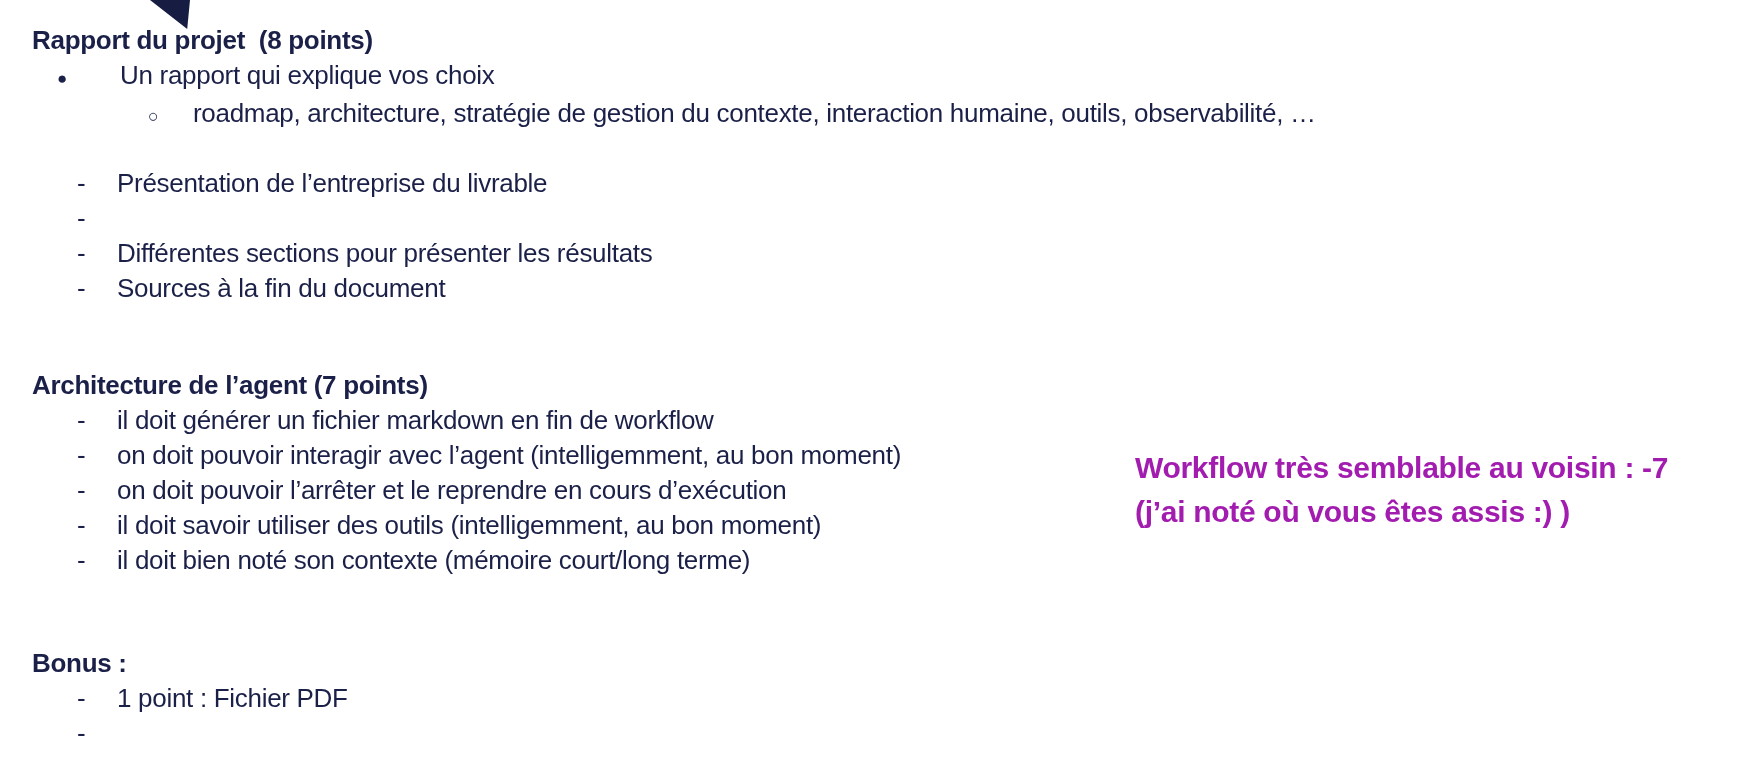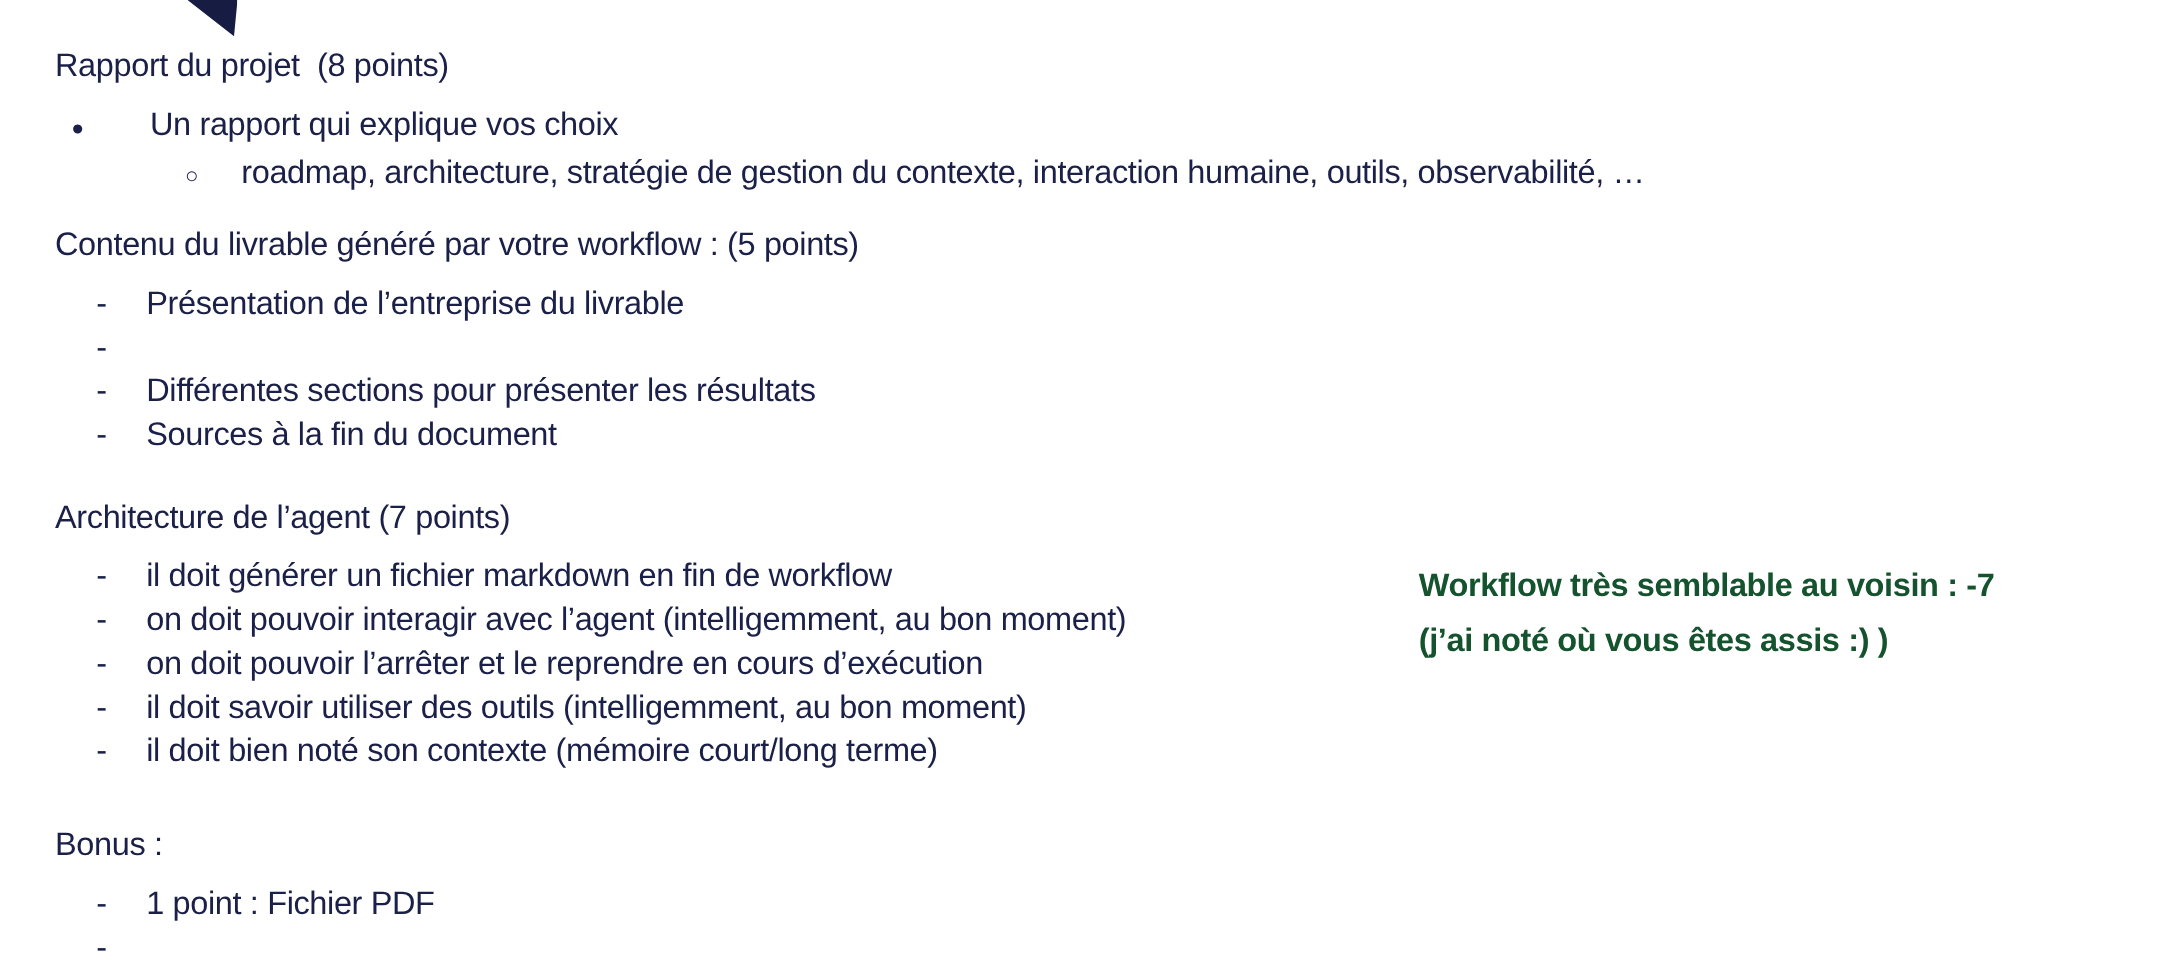--- a/index.html
+++ b/index.html
@@ -31,28 +31,28 @@
     clip-path: polygon(0 0, 100% 0, 93% 100%);
   }
 
   .section {
     position: absolute;
     left: 32px;
     right: 20px;
   }
   .sec-1 { top: 23px; }
   .sec-2 { top: 166px; }
-  .sec-3 { top: 384px; }
+  .sec-3 { top: 368px; }
   .sec-4 { top: 646px; }
 
   .heading {
-    font-weight: 400;
+    font-weight: 700;
     font-size: 26px;
     line-height: 35px;
-    margin: 12px;
+    margin: 0;
   }
 
   .li { display: flex; align-items: baseline; }
   .li .marker {
     flex: 0 0 auto;
     display: inline-block;
     text-align: left;
   }
   .li.l1 { margin-left: 23px; }
   .li.l1 .marker { width: 63px; padding-left: 2px; font-size: 17px; }
@@ -60,23 +60,23 @@
   .li.l2 .marker { width: 45px; font-size: 18px; }
   .li.dash { margin-left: 45px; }
   .li.dash .marker { width: 40px; }
 
   .u-part { text-decoration-thickness: 2px; text-underline-offset: 4px; }
 
   .annotation {
     position: absolute;
     left: 1135px;
     top: 446px;
-    color: #14532d;
+    color: #a21caf;
     font-weight: 700;
-    font-size: 26px;
+    font-size: 30px;
     line-height: 44px;
     letter-spacing: -0.3px;
   }
 </style>
 </head>
 <body>
 
 <div class="page">
 
   <div class="triangle"></div>
@@ -87,21 +87,20 @@
       <span class="marker" data-bind="markers.disc">●</span>
       <span data-bind="sections.0.items.0.text">Un rapport qui explique vos choix</span>
     </div>
     <div class="li l2">
       <span class="marker" data-bind="markers.circle">○</span>
       <span data-bind="sections.0.items.1.text">roadmap, architecture, stratégie de gestion du contexte, interaction humaine, outils, observabilité, …</span>
     </div>
   </div>
 
   <div class="section sec-2">
-    <div class="heading" data-bind="sections.1.heading">Contenu du livrable généré par votre workflow : (5 points)</div>
     <div class="li dash">
       <span class="marker" data-bind="markers.dash">-</span>
       <span data-bind="sections.1.items.0.text">Présentation de l’entreprise du livrable</span>
     </div>
     <div class="li dash">
       <span class="marker" data-bind="markers.dash">-</span>
     </div>
     <div class="li dash">
       <span class="marker" data-bind="markers.dash">-</span>
       <span data-bind="sections.1.items.2.text">Différentes sections pour présenter les résultats</span>

